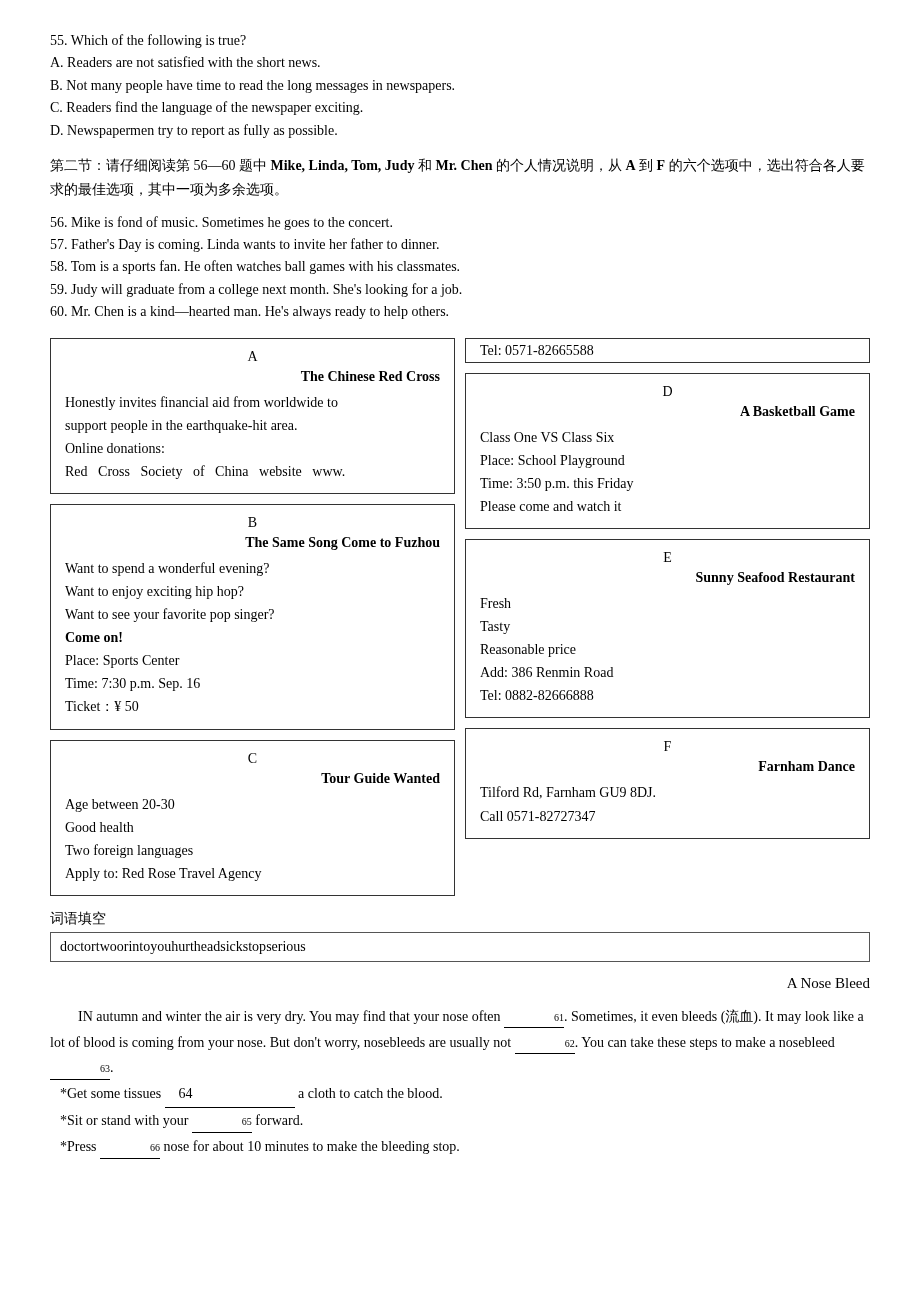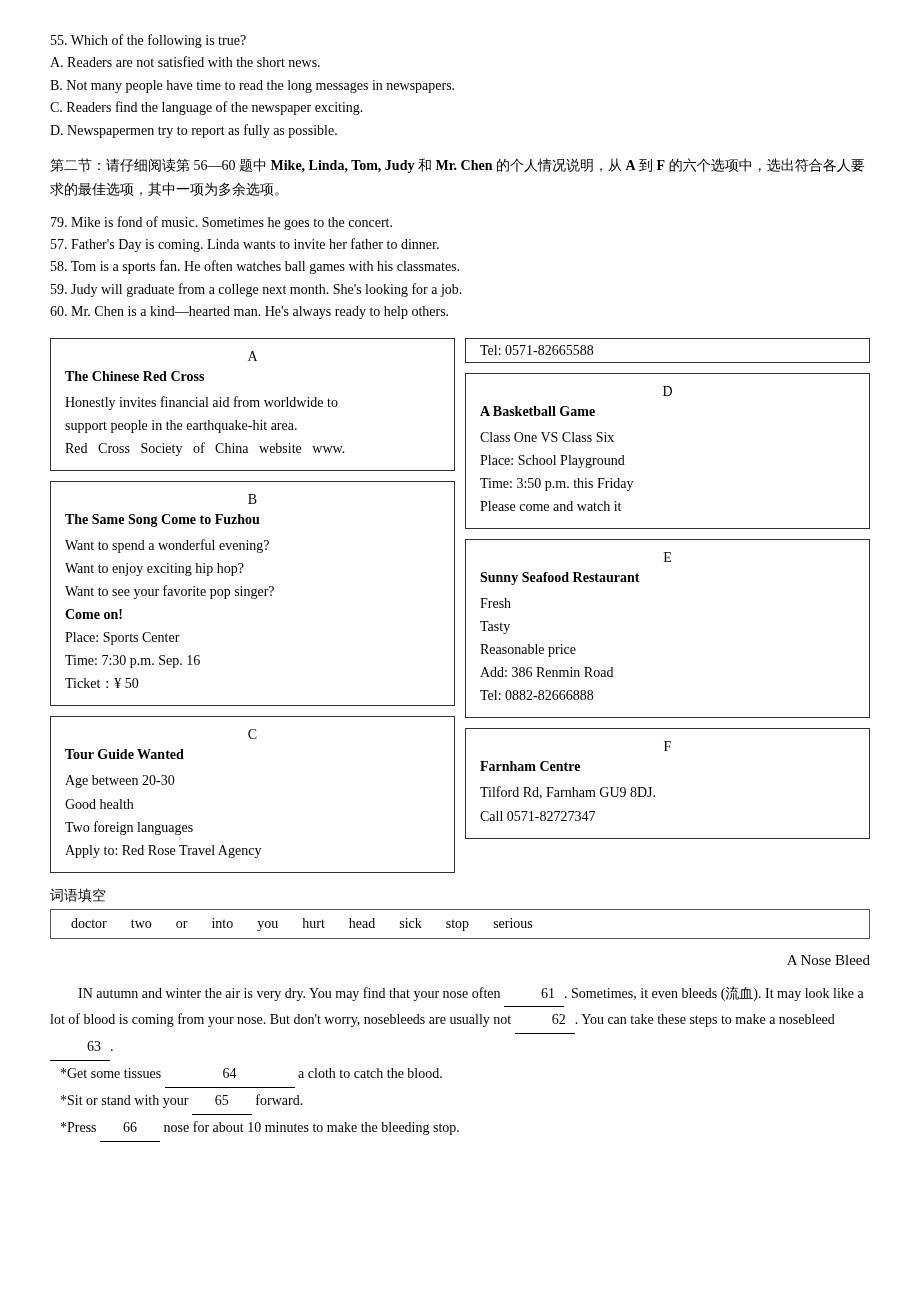--- a/index.html
+++ b/index.html
@@ -17,54 +17,53 @@
       display: grid;
       grid-template-columns: 1fr 1fr;
       gap: 10px;
       margin: 14px 0;
     }
     .box {
       border: 1.5px solid #333;
       padding: 10px 14px;
     }
     .box-title-center {
-      text-align: left;
+      text-align: right;
       font-weight: bold;
       margin-bottom: 6px;
     }
     .box-header-center {
       text-align: center;
       margin-bottom: 4px;
     }
     .box p { line-height: 1.65; }
     .vocab-section { margin-top: 10px; }
     .vocab-label { font-size: 14px; margin-bottom: 4px; }
     .vocab-box {
       border: 1.5px solid #555;
-      padding: 6px 20px;
+      padding: 6px 9px;
       display: flex;
-      gap: 24px;
       flex-wrap: wrap;
       margin-bottom: 0;
     }
     .vocab-word { font-size: 14px; }
     .article-title { text-align: right; font-size: 15px; margin: 8px 0 6px 0; }
     .article-body { line-height: 1.85; font-size: 14px; }
     .blank {
       display: inline-block;
       border-bottom: 1px solid #000;
       min-width: 60px;
-      text-align: center;
-      font-size: 14px;
+      text-align: right;
+      font-size: 10px;
     }
     .blank-wide {
       display: inline-block;
       border-bottom: 1px solid #000;
       min-width: 130px;
-      text-align: center;
+      text-align: left;
       font-size: 14px;
     }
     .indent { text-indent: 2em; }
     .step-line { margin-left: 10px; line-height: 1.85; }
   </style>
 </head>
 <body>
 
 <div class="question-block">
   <p>55. Which of the following is true?</p>
@@ -72,36 +71,37 @@
   <p>B. Not many people have time to read the long messages in newspapers.</p>
   <p>C. Readers find the language of the newspaper exciting.</p>
   <p>D. Newspapermen try to report as fully as possible.</p>
 </div>
 
 <div class="section-title">
   <span>第二节：请仔细阅读第 56—60 题中 <strong>Mike, Linda, Tom, Judy</strong> 和 <strong>Mr. Chen</strong> 的个人情况说明，从 <strong>A</strong> 到 <strong>F</strong> 的六个选项中，选出符合各人要求的最佳选项，其中一项为多余选项。</span>
 </div>
 
 <div class="question-block">
-  <p>79. Mike is fond of music. Sometimes he goes to the concert.</p>
+  <p>56. Mike is fond of music. Sometimes he goes to the concert.</p>
   <p>57. Father's Day is coming. Linda wants to invite her father to dinner.</p>
   <p>58. Tom is a sports fan. He often watches ball games with his classmates.</p>
   <p>59. Judy will graduate from a college next month. She's looking for a job.</p>
   <p>60. Mr. Chen is a kind—hearted man. He's always ready to help others.</p>
 </div>
 
 <div class="grid-2col">
 
   <div>
 
     <div class="box" style="margin-bottom:10px;">
       <div class="box-header-center">A</div>
       <div class="box-title-center">The Chinese Red Cross</div>
       <p>Honestly invites financial aid from worldwide to</p>
       <p>support people in the earthquake-hit area.</p>
+      <p>Online donations:</p>
       <p>Red&nbsp;&nbsp;&nbsp;Cross&nbsp;&nbsp;&nbsp;Society&nbsp;&nbsp;&nbsp;of&nbsp;&nbsp;&nbsp;China&nbsp;&nbsp;&nbsp;website&nbsp;&nbsp;&nbsp;www.</p>
     </div>
 
     <div class="box" style="margin-bottom:10px;">
       <div class="box-header-center">B</div>
       <div class="box-title-center">The Same Song Come to Fuzhou</div>
       <p>Want to spend a wonderful evening?</p>
       <p>Want to enjoy exciting hip hop?</p>
       <p>Want to see your favorite pop singer?</p>
       <p style="font-weight:bold; text-align:left;">Come on!</p>
@@ -140,21 +140,21 @@
       <div class="box-title-center">Sunny Seafood Restaurant</div>
       <p>Fresh</p>
       <p>Tasty</p>
       <p>Reasonable price</p>
       <p>Add: 386 Renmin Road</p>
       <p>Tel: 0882-82666888</p>
     </div>
 
     <div class="box">
       <div class="box-header-center">F</div>
-      <div class="box-title-center">Farnham Centre</div>
+      <div class="box-title-center">Farnham Dance</div>
       <p>Tilford Rd, Farnham GU9 8DJ.</p>
       <p>Call 0571-82727347</p>
     </div>
   </div>
 </div>
 
 <div class="vocab-section">
   <p class="vocab-label">词语填空</p>
   <div class="vocab-box">
     <span class="vocab-word">doctor</span>

